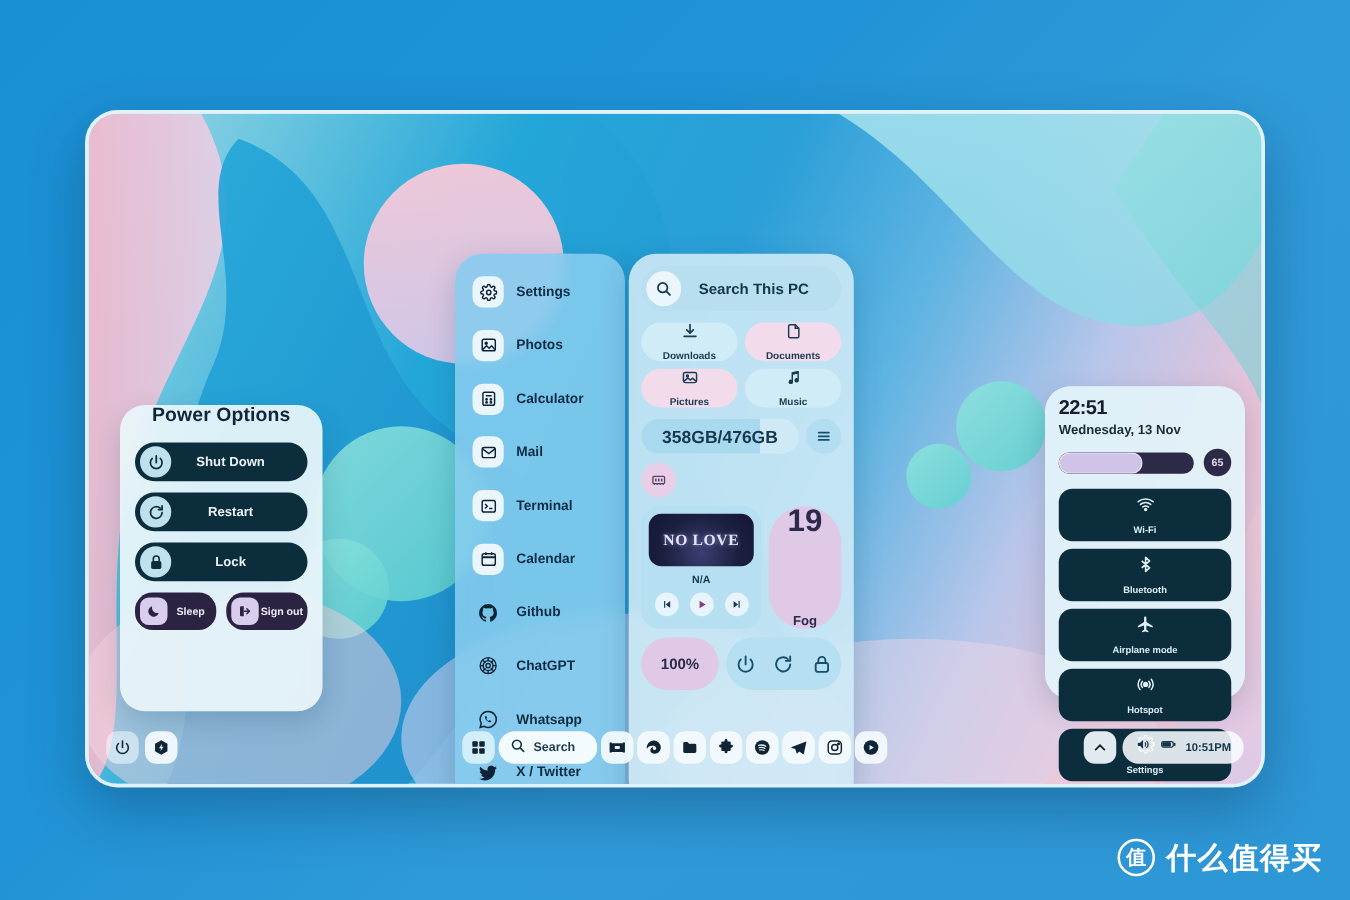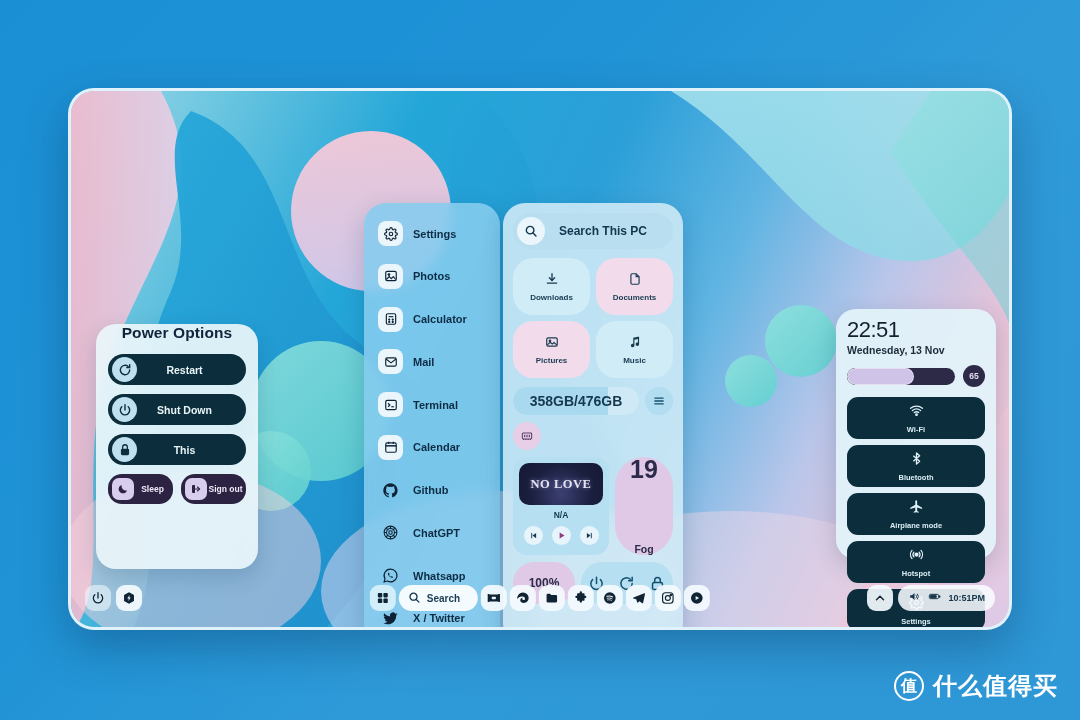--- a/index.html
+++ b/index.html
@@ -156,21 +156,21 @@
     font-weight:700; color:#13364d; padding-right:12px;
   }
 
   #folder-grid {
     display: grid;
     grid-template-columns: 1fr 1fr;
     gap: 6px;
     margin-bottom: 9px;
   }
   .folder-tile {
-    height: 57px; border-radius: 20px;
+    height: 31px; border-radius: 20px;
     display:flex; flex-direction:column;
     align-items:center; justify-content:center;
     gap: 3px; cursor: pointer;
   }
   .folder-tile.blue { background:#d0ecf7; }
   .folder-tile.pink { background:#f2dcec; }
   .folder-tile svg { width:14px; height:14px; color:#193b52; }
   .folder-label { font-size:8px; font-weight:700; color:#193b52; }
 
   .bar-row { display:flex; align-items:center; gap:6px; margin-bottom:7px; }
@@ -246,21 +246,21 @@
 
   
   #quick-settings {
     left: 765px; top: 218px;
     width: 160px; height: 250px;
     background: rgba(226,243,250,.93);
     border-radius: 20px;
     box-shadow: 0 8px 24px rgba(10,50,80,.2);
     padding: 10px 11px;
   }
-  #qs-time { font-size: 22px; font-weight: 400; color:#15202e; line-height:1; letter-spacing:-.5px; }
+  #qs-time { font-size: 16px; font-weight: 700; color:#15202e; line-height:1; letter-spacing:-.5px; }
   #qs-date { font-size: 10.5px; font-weight:600; color:#1c2a38; margin-top:3px; }
   #qs-slider-row { display:flex; align-items:center; gap:8px; margin:9px 0 10px; }
   #qs-slider {
     flex:1; height:17px; border-radius:9px;
     background:#2c2a47; position:relative; overflow:hidden;
   }
   #qs-slider .sfill {
     position:absolute; left:0; top:0; bottom:0; width:62%;
     background:#cfc4e8; border-radius:9px;
     border:1px solid rgba(255,255,255,.45);
@@ -383,45 +383,45 @@
       <ellipse cx="660" cy="510" rx="200" ry="90" fill="#e7d5e8" opacity=".5"></ellipse>
     </svg>
   </div>
 
   <div id="power-options" class="panel">
     <div id="power-title">Power Options</div>
 
     <div class="pw-btn">
       <span class="pw-ico">
         <svg viewBox="0 0 24 24" fill="none" stroke="currentColor" stroke-width="2.4" stroke-linecap="round">
-          <path d="M20 12a8 8 0 1 1-2.6-5.9"></path>
-            <path d="M20 3v5h-5"></path>
-        </svg>
-      </span>
-      <span class="pw-label">Restart</span>
+          <path d="M12 3v9"></path>
+            <path d="M6.5 6.5a8 8 0 1 0 11 0"></path>
+        </svg>
+      </span>
+      <span class="pw-label">Shut Down</span>
     </div>
 
     <div class="pw-btn">
       <span class="pw-ico">
         <svg viewBox="0 0 24 24" fill="none" stroke="currentColor" stroke-width="2.4" stroke-linecap="round">
-          <path d="M12 3v9"></path>
-            <path d="M6.5 6.5a8 8 0 1 0 11 0"></path>
-        </svg>
-      </span>
-      <span class="pw-label">Shut Down</span>
+          <path d="M20 12a8 8 0 1 1-2.6-5.9"></path>
+            <path d="M20 3v5h-5"></path>
+        </svg>
+      </span>
+      <span class="pw-label">Restart</span>
     </div>
 
     <div class="pw-btn">
       <span class="pw-ico">
         <svg viewBox="0 0 24 24" fill="none" stroke="currentColor" stroke-width="2.2">
           <rect x="5" y="10" width="14" height="11" rx="2.4" fill="currentColor" stroke="none"></rect>
           <path d="M8 10V7a4 4 0 0 1 8 0v3" stroke-linecap="round"></path>
         </svg>
       </span>
-      <span class="pw-label">This</span>
+      <span class="pw-label">Lock</span>
     </div>
 
     <div class="pw-row2">
       <div class="pw-sm">
         <span class="pw-sm-ico">
           <svg viewBox="0 0 24 24" fill="currentColor">
             <path d="M20 14.5A8.5 8.5 0 0 1 9.5 4 8.5 8.5 0 1 0 20 14.5z"></path>
           </svg>
         </span>
         <span class="pw-sm-label">Sleep</span>

